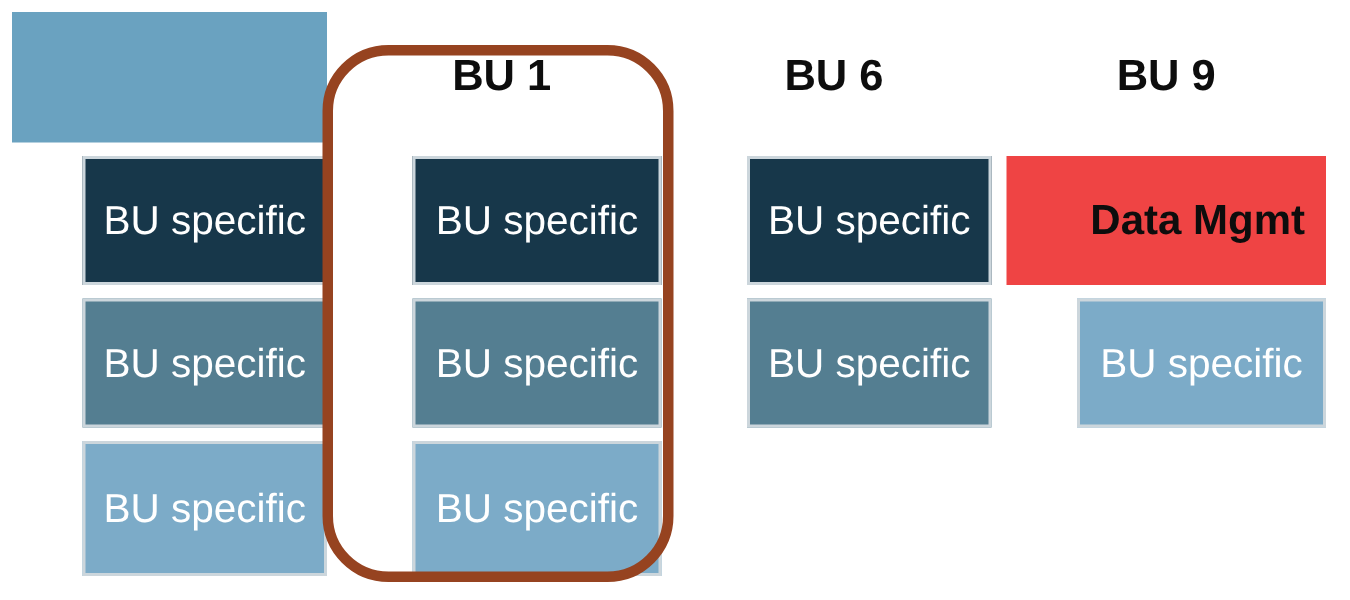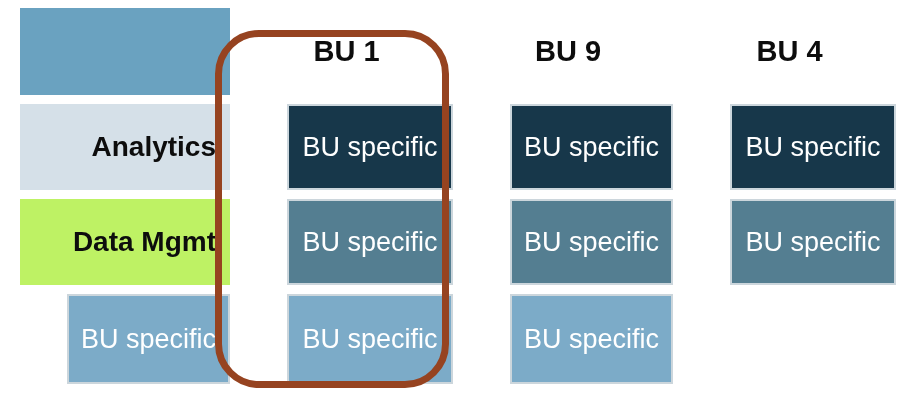--- a/index.html
+++ b/index.html
@@ -6,21 +6,21 @@
   body { font-family: "Liberation Sans", sans-serif; }
   #canvas {
     position: relative;
     width: 900px;
     height: 400px;
     background: #ffffff;
     overflow: hidden;
   }
   #grid {
     position: absolute;
-    left: 20px;
+    left: 8px;
     top: 8px;
     display: grid;
     grid-template-columns: 210px 213px 210px 213px;
     grid-template-rows: 87px 86px 86px 90px;
     column-gap: 10px;
     row-gap: 9px;
   }
   .corner {
     background: #6aa2c0;
   }
@@ -37,21 +37,21 @@
     display: flex;
     align-items: center;
     justify-content: flex-end;
     padding-right: 14px;
     box-sizing: border-box;
     font-weight: bold;
     font-size: 28px;
     color: #0d0d0d;
   }
   .row-label.odd  { background: #d5e0e8; }
-  .row-label.even { background: #bef264; }
+  .row-label.even { background: #ef4444; }
   .cell {
     display: flex;
     align-items: center;
     justify-content: center;
     color: #ffffff;
     font-size: 27px;
     border: 2px solid #ccd6dc;
     box-sizing: border-box;
     margin-left: 47px;
   }
@@ -71,24 +71,23 @@
   }
 </style>
 </head>
 <body>
 
 <div id="canvas">
   <div id="grid">
 
     <div class="corner"></div>
     <div class="col-header">BU 1</div>
+    <div class="col-header">BU 6</div>
     <div class="col-header">BU 9</div>
-    <div class="col-header">BU 4</div>
 
-    <div class="row-label odd">Analytics</div>
     <div class="cell r1">BU specific</div>
     <div class="cell r1">BU specific</div>
     <div class="cell r1">BU specific</div>
 
     <div class="row-label even">Data Mgmt</div>
     <div class="cell r2">BU specific</div>
     <div class="cell r2">BU specific</div>
     <div class="cell r2">BU specific</div>
 
     <div class="cell r3">BU specific</div>

